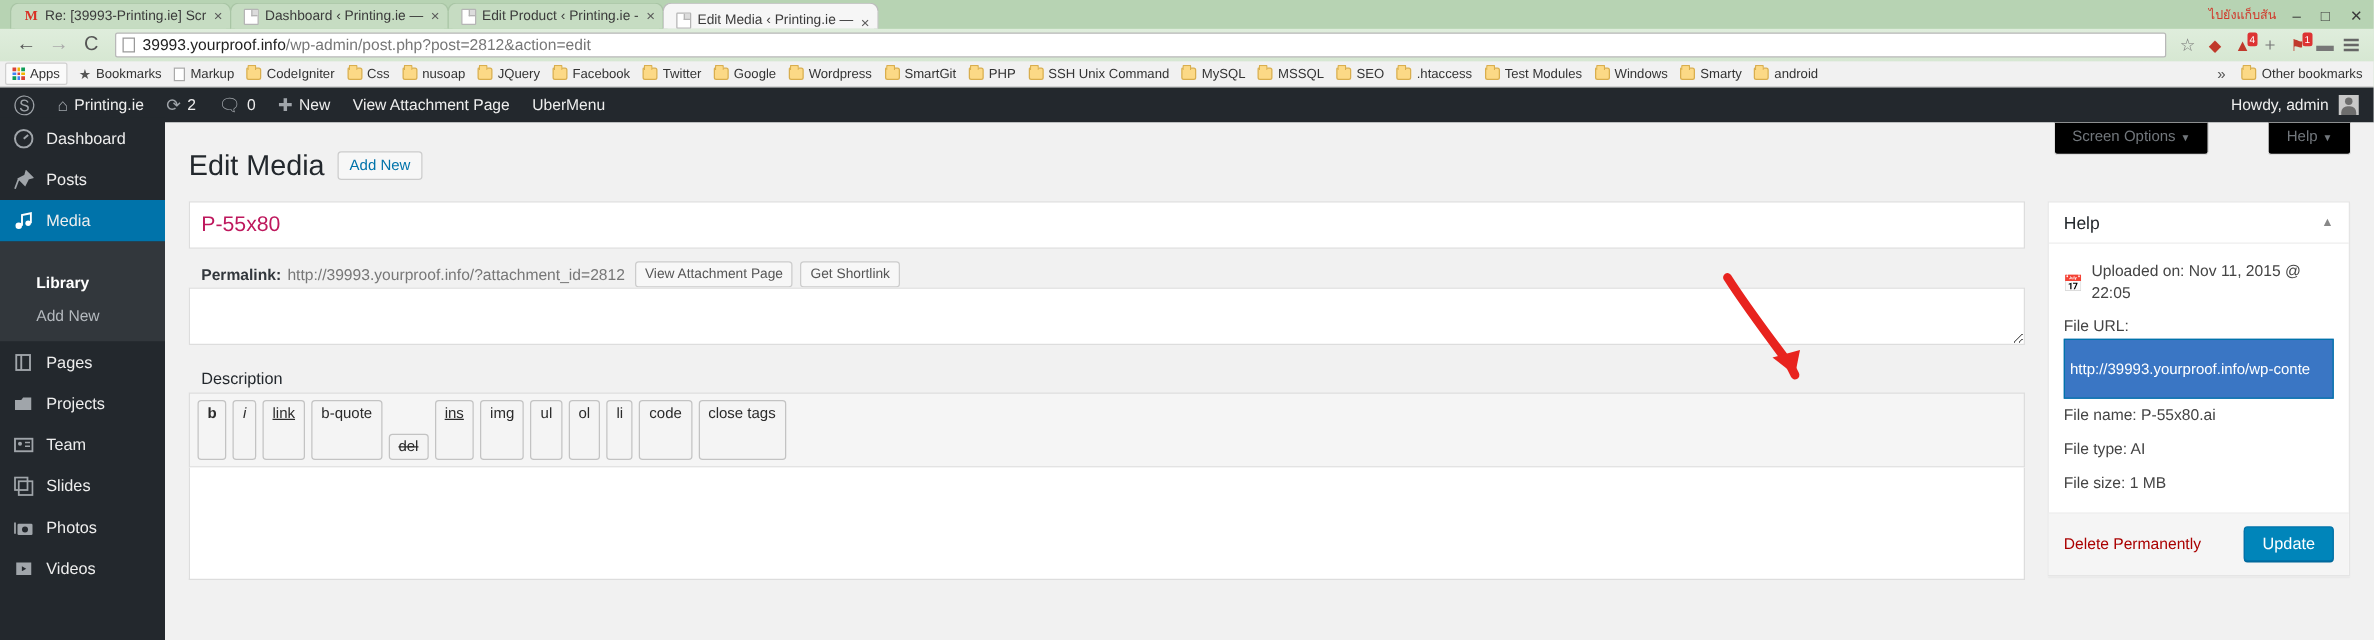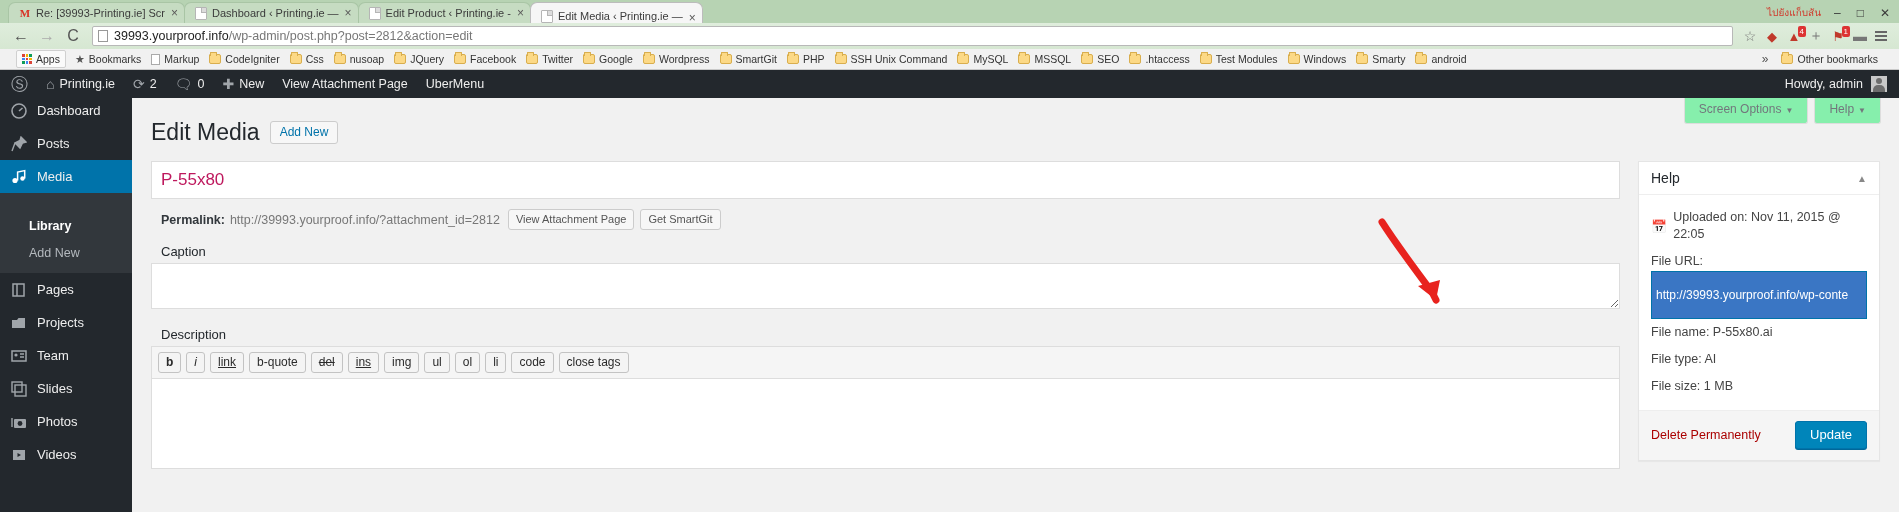--- a/index.html
+++ b/index.html
@@ -198,21 +198,21 @@
     display: block; width: 12px; height: 2px; background: #666;
   }
 
   
   .bookmarks {
     height: 21px;
     background: #f1f1f1;
     border-bottom: 1px solid #c9c9c9;
     display: flex;
     align-items: center;
-    padding: 0 16px;
+    padding: 0 4px;
     font-size: 10.5px;
     color: #333;
     overflow: hidden;
     white-space: nowrap;
   }
   .bm {
     display: inline-flex;
     align-items: center;
     padding: 2px 5px;
     gap: 4px;
@@ -368,29 +368,30 @@
     overflow: hidden;
   }
   .screen-meta {
     position: absolute;
     top: 0; right: 18px;
     display: flex;
     gap: 6px;
     z-index: 5;
   }
   .sm-tab {
-    background: #86efac;
+    background: #000000;
     border: 1px solid #ddd;
     border-top: none;
     border-radius: 0 0 3px 3px;
     padding: 4px 14px 5px 14px;
     font-size: 12px;
     color: #72777c;
     cursor: pointer;
     line-height: 14px;
+    margin-left: 41px;
   }
   .sm-tab .caret { font-size: 8px; margin-left: 4px; }
 
   .page-title-row {
     display: flex;
     align-items: center;
     gap: 10px;
     padding: 20px 0 0 19px;
   }
   h1.page-title {
@@ -475,21 +476,21 @@
     font-size: 12px;
     color: #2b2b2b;
     padding: 2px 7px;
     cursor: pointer;
     line-height: 15px;
     font-family: "Liberation Sans", sans-serif;
   }
   .ed-btn.i { font-style: italic; }
   .ed-btn.b { font-weight: bold; }
   .ed-btn.link { text-decoration: underline; }
-  .ed-btn.del { text-decoration: line-through; }
+  .ed-btn.del { text-decoration: line-through; margin-top: 27px; }
   .ed-btn.ins { text-decoration: underline; }
   .editor-body {
     border: 1px solid #ddd;
     border-top: none;
     background: #fff;
     height: 90px;
   }
 
   
   .metabox {
@@ -887,24 +888,23 @@
 
     <div class="columns">
 
       <div class="col-left">
         <input class="title-input" value="P-55x80" style="">
 
         <div class="permalink-row">
           <span class="pl-label">Permalink:</span>
           <span class="pl-url">http://39993.yourproof.info/?attachment_id=2812</span>
           <span class="small-btn">View Attachment Page</span>
-          <span class="small-btn">Get SmartGit</span>
+          <span class="small-btn">Get Shortlink</span>
         </div>
 
-        <label class="field-label">Caption</label>
         <textarea class="caption-box" style=""></textarea>
 
         <label class="field-label">Description</label>
 
         <div class="editor-toolbar">
           <span class="ed-btn b">b</span>
           <span class="ed-btn i">i</span>
           <span class="ed-btn link">link</span>
           <span class="ed-btn">b-quote</span>
           <span class="ed-btn del">del</span>

